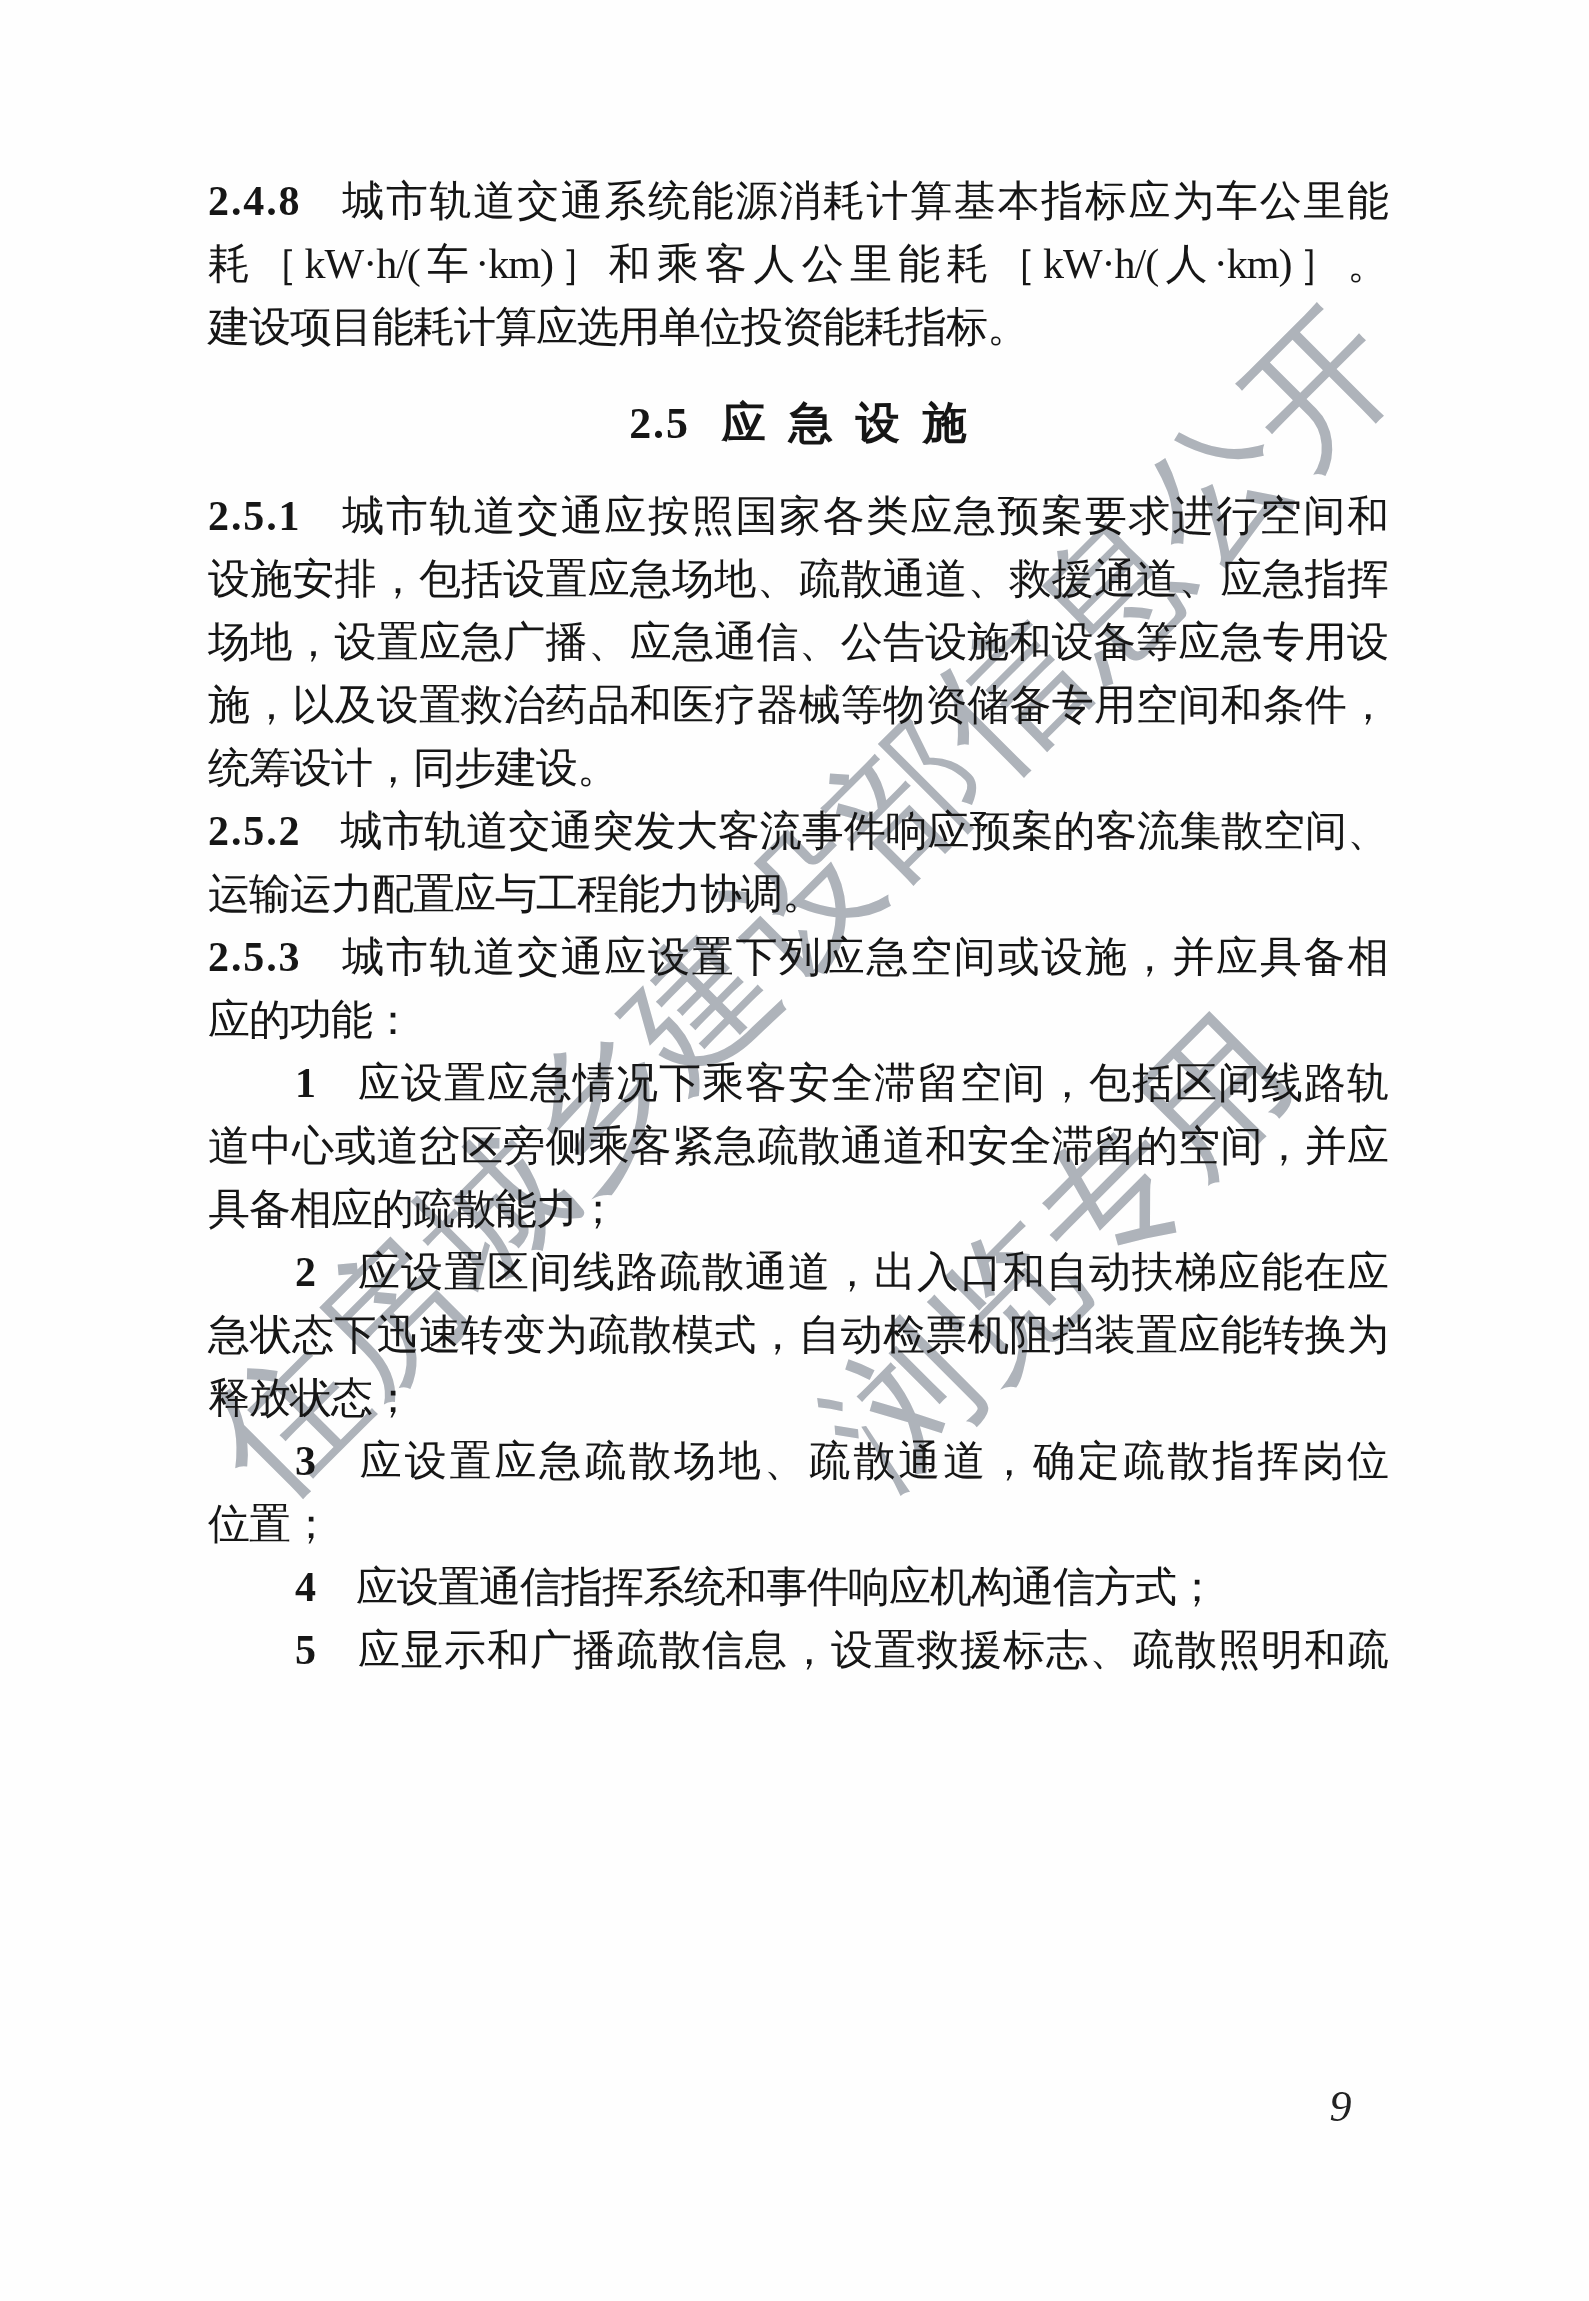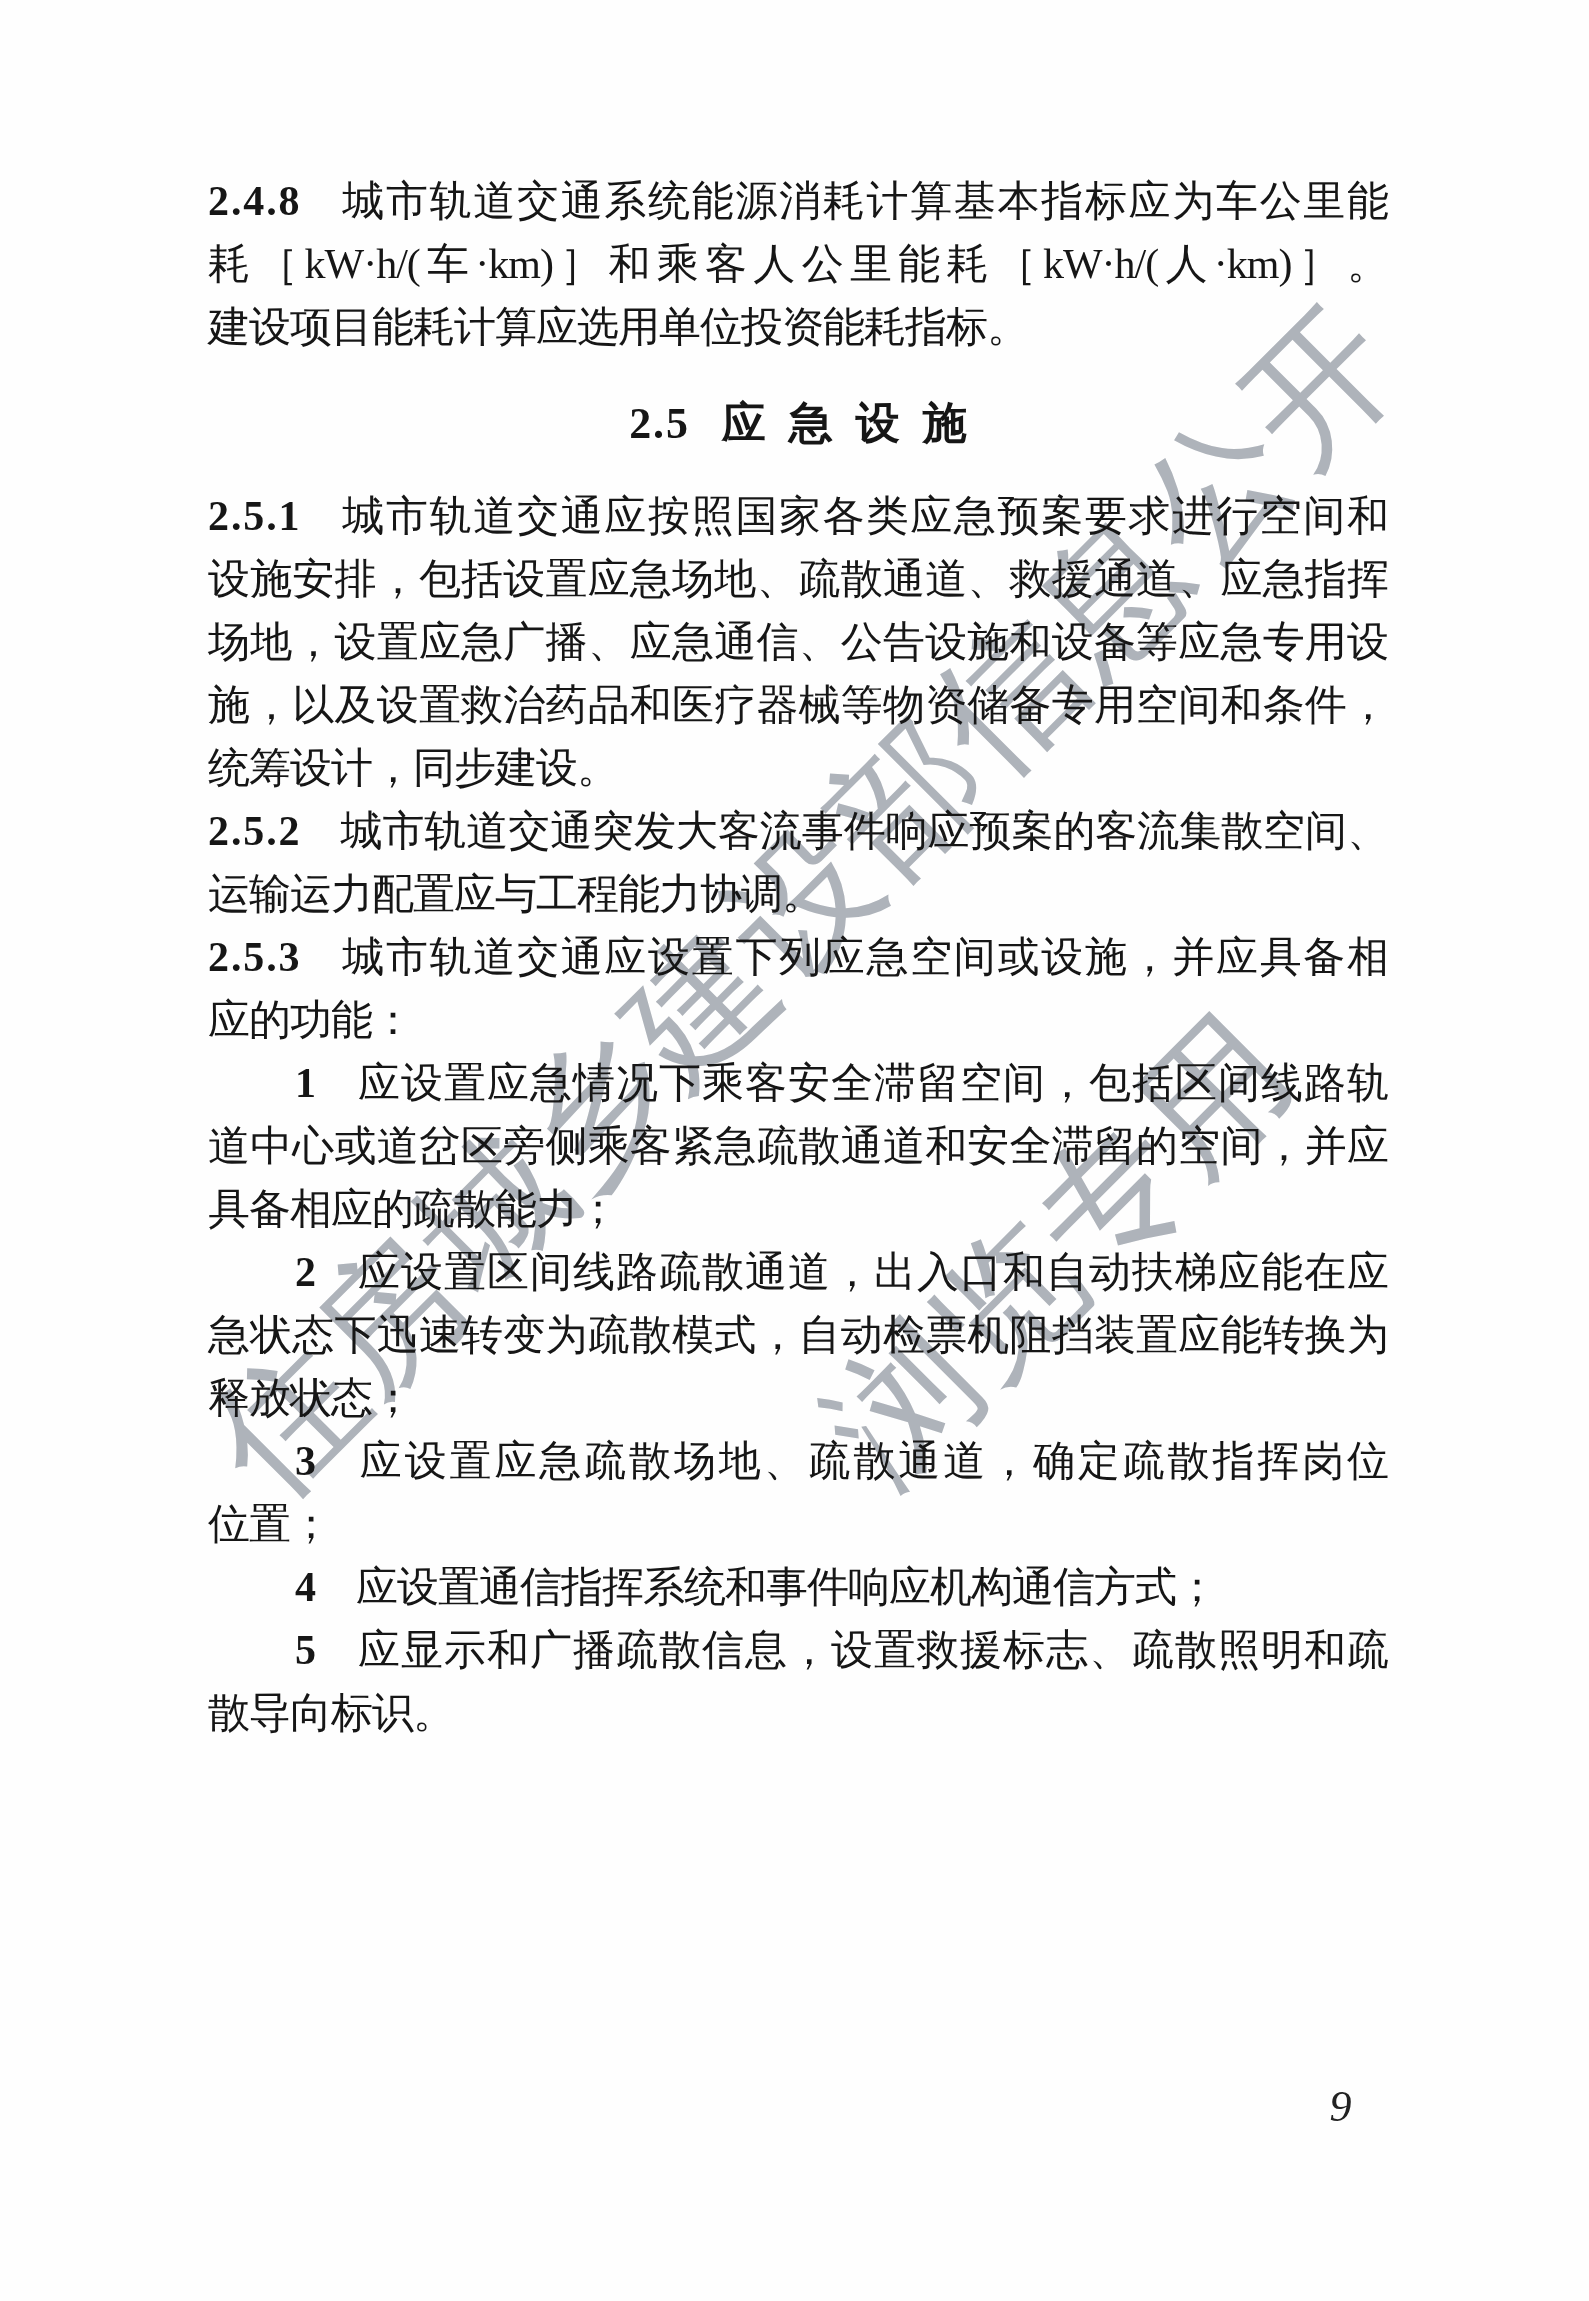--- a/index.html
+++ b/index.html
@@ -104,19 +104,18 @@
       <div class="line indent"><span class="num">1</span>应设置应急情况下乘客安全滞留空间，包括区间线路轨</div>
       <div class="line">道中心或道岔区旁侧乘客紧急疏散通道和安全滞留的空间，并应</div>
       <div class="line final">具备相应的疏散能力；</div>
       <div class="line indent"><span class="num">2</span>应设置区间线路疏散通道，出入口和自动扶梯应能在应</div>
       <div class="line">急状态下迅速转变为疏散模式，自动检票机阻挡装置应能转换为</div>
       <div class="line final">释放状态；</div>
       <div class="line indent"><span class="num">3</span>应设置应急疏散场地、疏散通道，确定疏散指挥岗位</div>
       <div class="line final">位置；</div>
       <div class="line final indent"><span class="num">4</span>应设置通信指挥系统和事件响应机构通信方式；</div>
       <div class="line indent"><span class="num">5</span>应显示和广播疏散信息，设置救援标志、疏散照明和疏</div>
-      <div class="line final">散导向标识。</div>
     </main>
 
   <div class="page-num">9</div>
 
 </div>
 
 
 </body></html>

